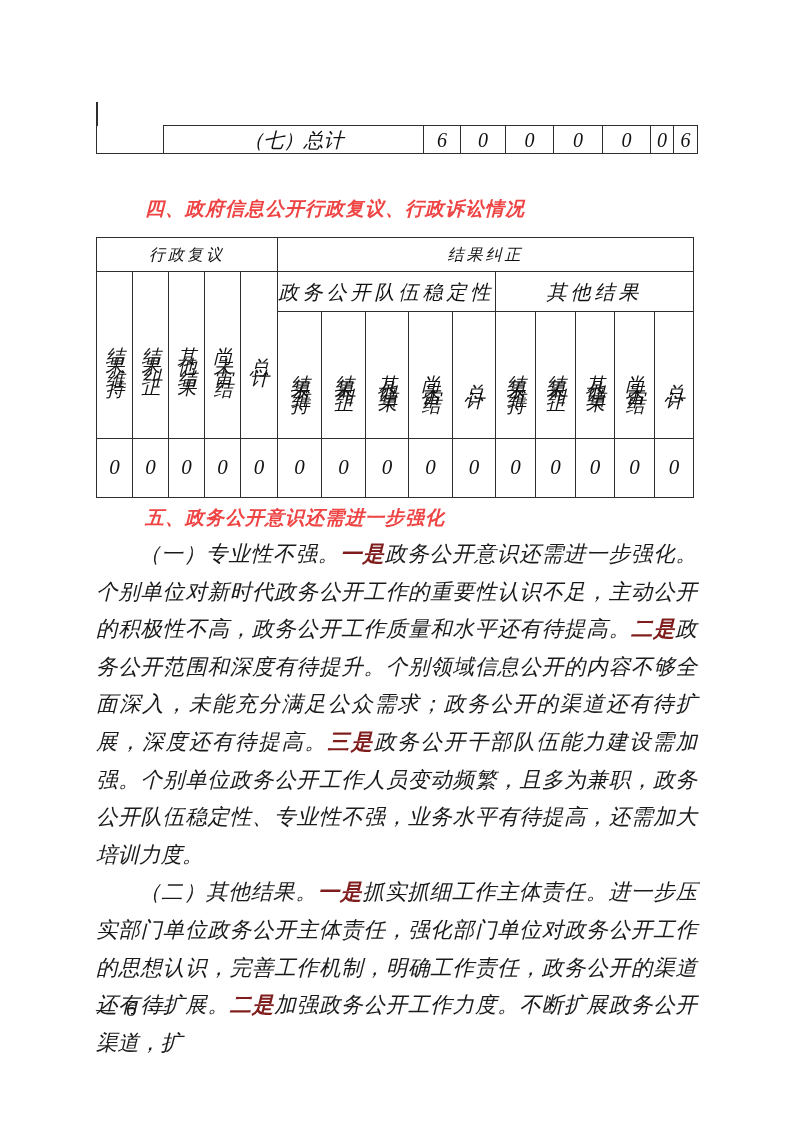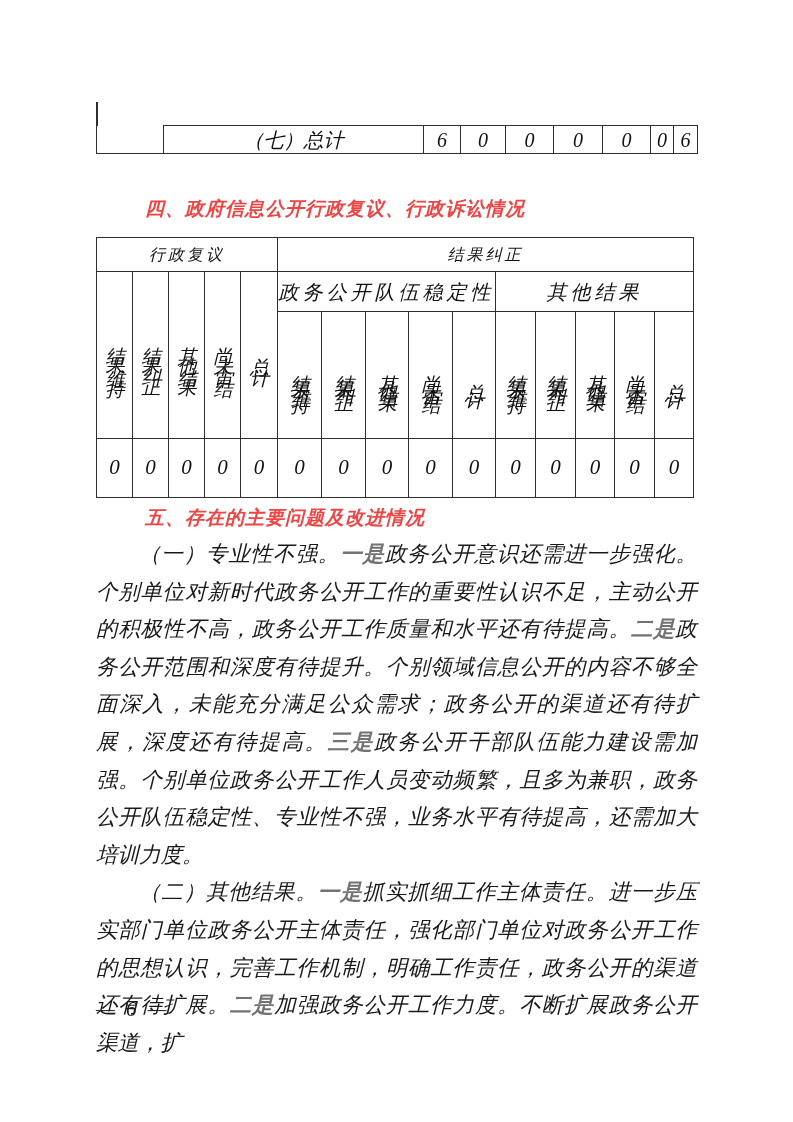--- a/index.html
+++ b/index.html
@@ -44,21 +44,21 @@
   #sec4{top:196px;}
   #sec5{top:505px;}
 
   
   .body-text{position:absolute;left:96px;top:536px;width:601px;}
   .body-text p{
     margin:0;text-indent:2em;
     font-size:21.5px;line-height:37.6px;
     text-align:justify;color:#1a1a1a;
   }
-  .lead{font-weight:700;font-family:"Liberation Sans","DejaVu Sans",sans-serif;color:#737373;}
+  .lead{font-weight:700;font-family:"Liberation Sans","DejaVu Sans",sans-serif;color:#7f1d1d;}
 
   
   .page-num{position:absolute;left:96px;top:997px;font-size:21px;color:#1a1a1a;letter-spacing:3px;}
 </style>
 </head>
 <body>
 
 <div class="page">
 
   <div class="cont-stub"></div>
@@ -149,21 +149,21 @@
       <td class="num">0</td>
       <td class="num">0</td>
       <td class="num">0</td>
       <td class="num">0</td>
       <td class="num">0</td>
       <td class="num">0</td>
     </tr>
   </tbody>
     </table>
 
-  <h3 class="sec-heading" id="sec5">五、存在的主要问题及改进情况</h3>
+  <h3 class="sec-heading" id="sec5">五、政务公开意识还需进一步强化</h3>
 
   <div class="body-text">
     <p><span>（一）专业性不强。</span><span class="lead">一是</span><span>政务公开意识还需进一步强化。个别单位对新时代政务公开工作的重要性认识不足，主动公开的积极性不高，政务公开工作质量和水平还有待提高。</span><span class="lead">二是</span><span>政务公开范围和深度有待提升。个别领域信息公开的内容不够全面深入，未能充分满足公众需求；政务公开的渠道还有待扩展，深度还有待提高。</span><span class="lead">三是</span><span>政务公开干部队伍能力建设需加强。个别单位政务公开工作人员变动频繁，且多为兼职，政务公开队伍稳定性、专业性不强，业务水平有待提高，还需加大培训力度。</span></p>
     <p><span>（二）其他结果。</span><span class="lead">一是</span><span>抓实抓细工作主体责任。进一步压实部门单位政务公开主体责任，强化部门单位对政务公开工作的思想认识，完善工作机制，明确工作责任，政务公开的渠道还有待扩展。</span><span class="lead">二是</span><span>加强政务公开工作力度。不断扩展政务公开渠道，扩</span></p>
   </div>
 
   <div class="page-num">— 6 —</div>
 
 </div>
 

